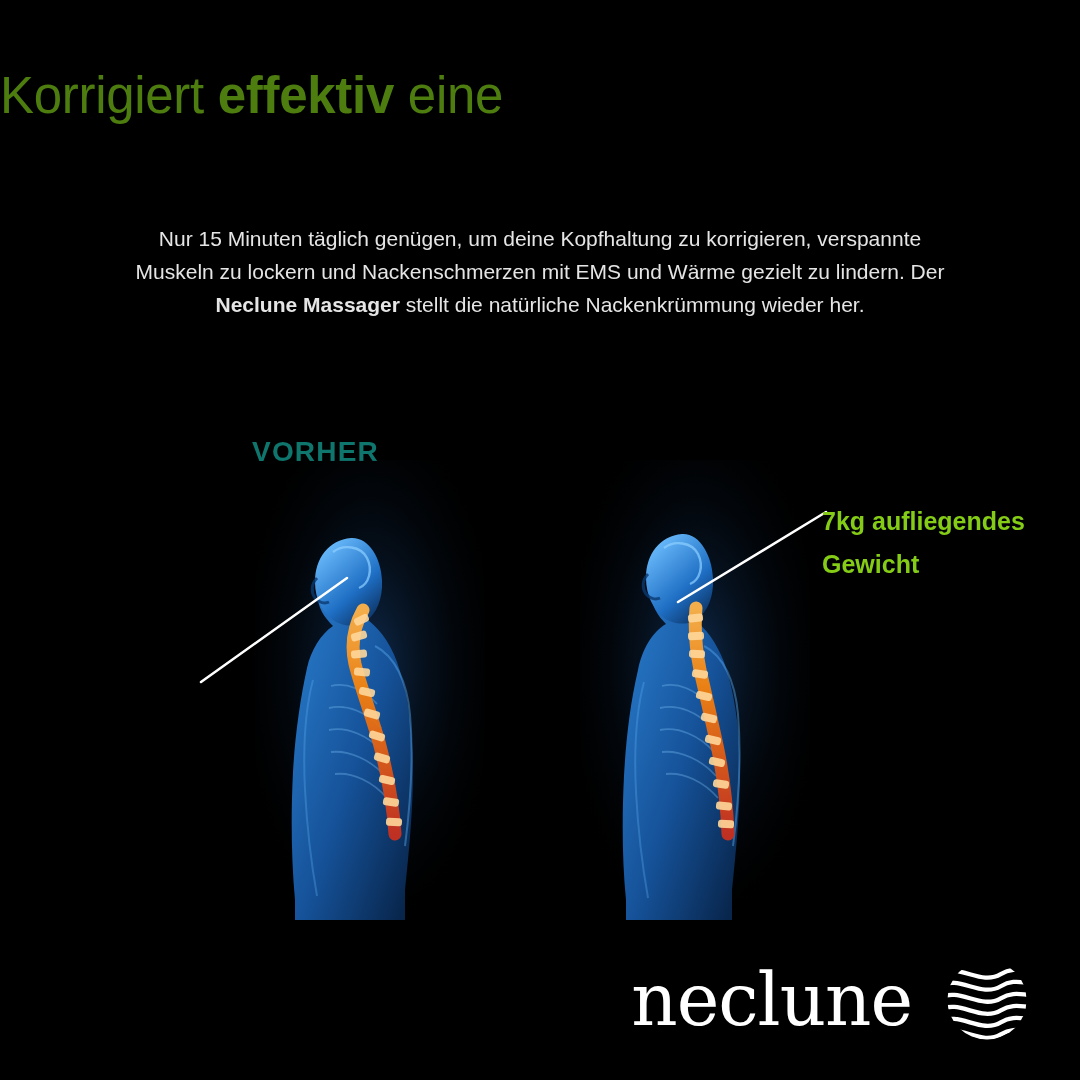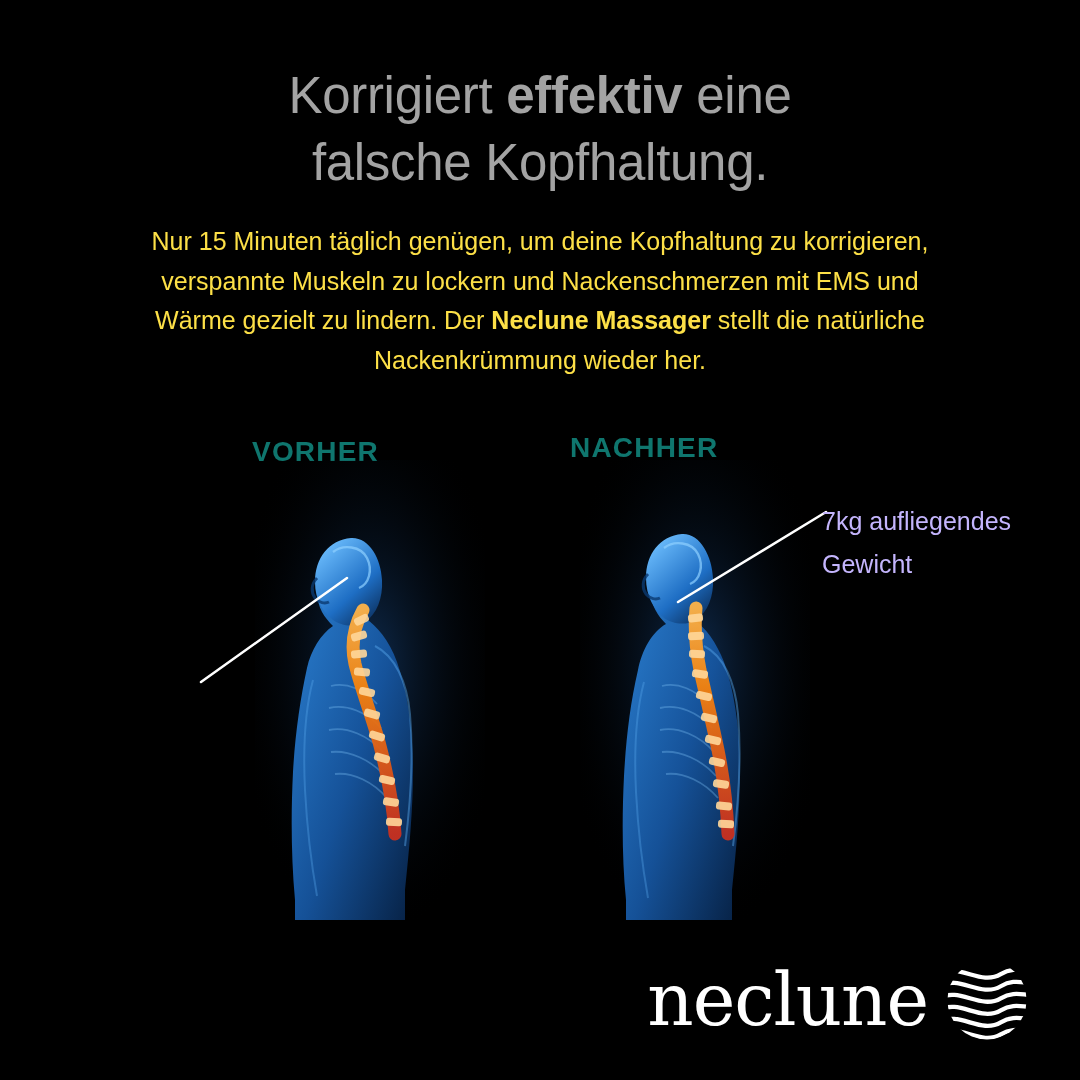--- a/index.html
+++ b/index.html
@@ -21,40 +21,40 @@
     inset: 0;
     background: #000000;
   }
 
   
   .headline {
     position: absolute;
     top: 62px;
     left: 0;
     width: 1080px;
-    text-align: center;
+    text-align: left;
     font-size: 51px;
     line-height: 1.32;
     font-weight: 400;
     letter-spacing: -0.3px;
-    color: #a3a3a3;
+    color: #4d7c0f;
   }
   .headline .strong { font-weight: 800; }
 
   
   .subcopy {
     position: absolute;
     top: 222px;
     left: 120px;
     width: 840px;
     text-align: center;
-    font-size: 25px;
+    font-size: 21px;
     line-height: 1.58;
     font-weight: 400;
-    color: #fde047;
+    color: #e5e5e5;
   }
   .subcopy .strong { font-weight: 700; }
 
   
   .cmp-label {
     position: absolute;
     font-size: 28px;
     font-weight: 800;
     letter-spacing: 1.2px;
     color: #0f766e;
@@ -79,23 +79,23 @@
   }
   #figure-before { left: 255px; }
   #figure-after  { left: 580px; }
 
   .fig-svg { display: block; width: 100%; height: 100%; }
 
   
   .callout {
     position: absolute;
     font-size: 25px;
-    font-weight: 400;
+    font-weight: 700;
     line-height: 1.72;
-    color: #c4b5fd;
+    color: #84cc16;
   }
   #callout-before { top: 645px; left: 45px; width: 230px; }
   #callout-after  { top: 500px; left: 822px; width: 230px; }
 
   .leader {
     position: absolute;
     pointer-events: none;
   }
   #leader-before { top: 570px; left: 195px; width: 160px; height: 120px; }
   #leader-after  { top: 500px; left: 672px; width: 160px; height: 110px; }
@@ -103,49 +103,47 @@
   
   .brand {
     position: absolute;
     left: 700px;
     top: 950px;
     width: 330px;
     height: 100px;
     display: flex;
     align-items: center;
     justify-content: flex-end;
-    gap: 16px;
+    gap: 32px;
   }
   .brand-word {
     font-size: 72px;
     font-weight: 400;
     letter-spacing: -1px;
     line-height: 1;
     color: #ffffff;
     font-family: "DejaVu Serif", serif;
     font-style: normal;
   }
   .brand-mark { width: 86px; height: 86px; flex: 0 0 auto; }
 </style>
 </head>
 <body>
 
 <div class="stage">
 
   <div class="headline">
     <span>Korrigiert </span><span class="strong">effektiv</span><span> eine</span><br>
-    <span>falsche Kopfhaltung.</span>
   </div>
 
   <div class="subcopy">
     <span>Nur 15 Minuten täglich genügen, um deine Kopfhaltung zu korrigieren, verspannte Muskeln zu lockern und Nackenschmerzen mit EMS und Wärme gezielt zu lindern. Der </span><span class="strong">Neclune Massager</span><span> stellt die natürliche Nackenkrümmung wieder her.</span>
   </div>
 
   <div class="cmp-label" id="label-before">VORHER</div>
-  <div class="cmp-label" id="label-after">NACHHER</div>
 
   <div class="figures">
 
     <div class="figure" id="figure-before">
       <svg class="fig-svg" viewBox="0 0 230 460" xmlns="http://www.w3.org/2000/svg" aria-hidden="true">
         <defs>
           <radialGradient id="glowB" cx="50%" cy="45%" r="60%">
             <stop offset="0%" stop-color="#1b4f8e" stop-opacity="0.55"></stop>
             <stop offset="100%" stop-color="#000000" stop-opacity="0"></stop>
           </radialGradient>

